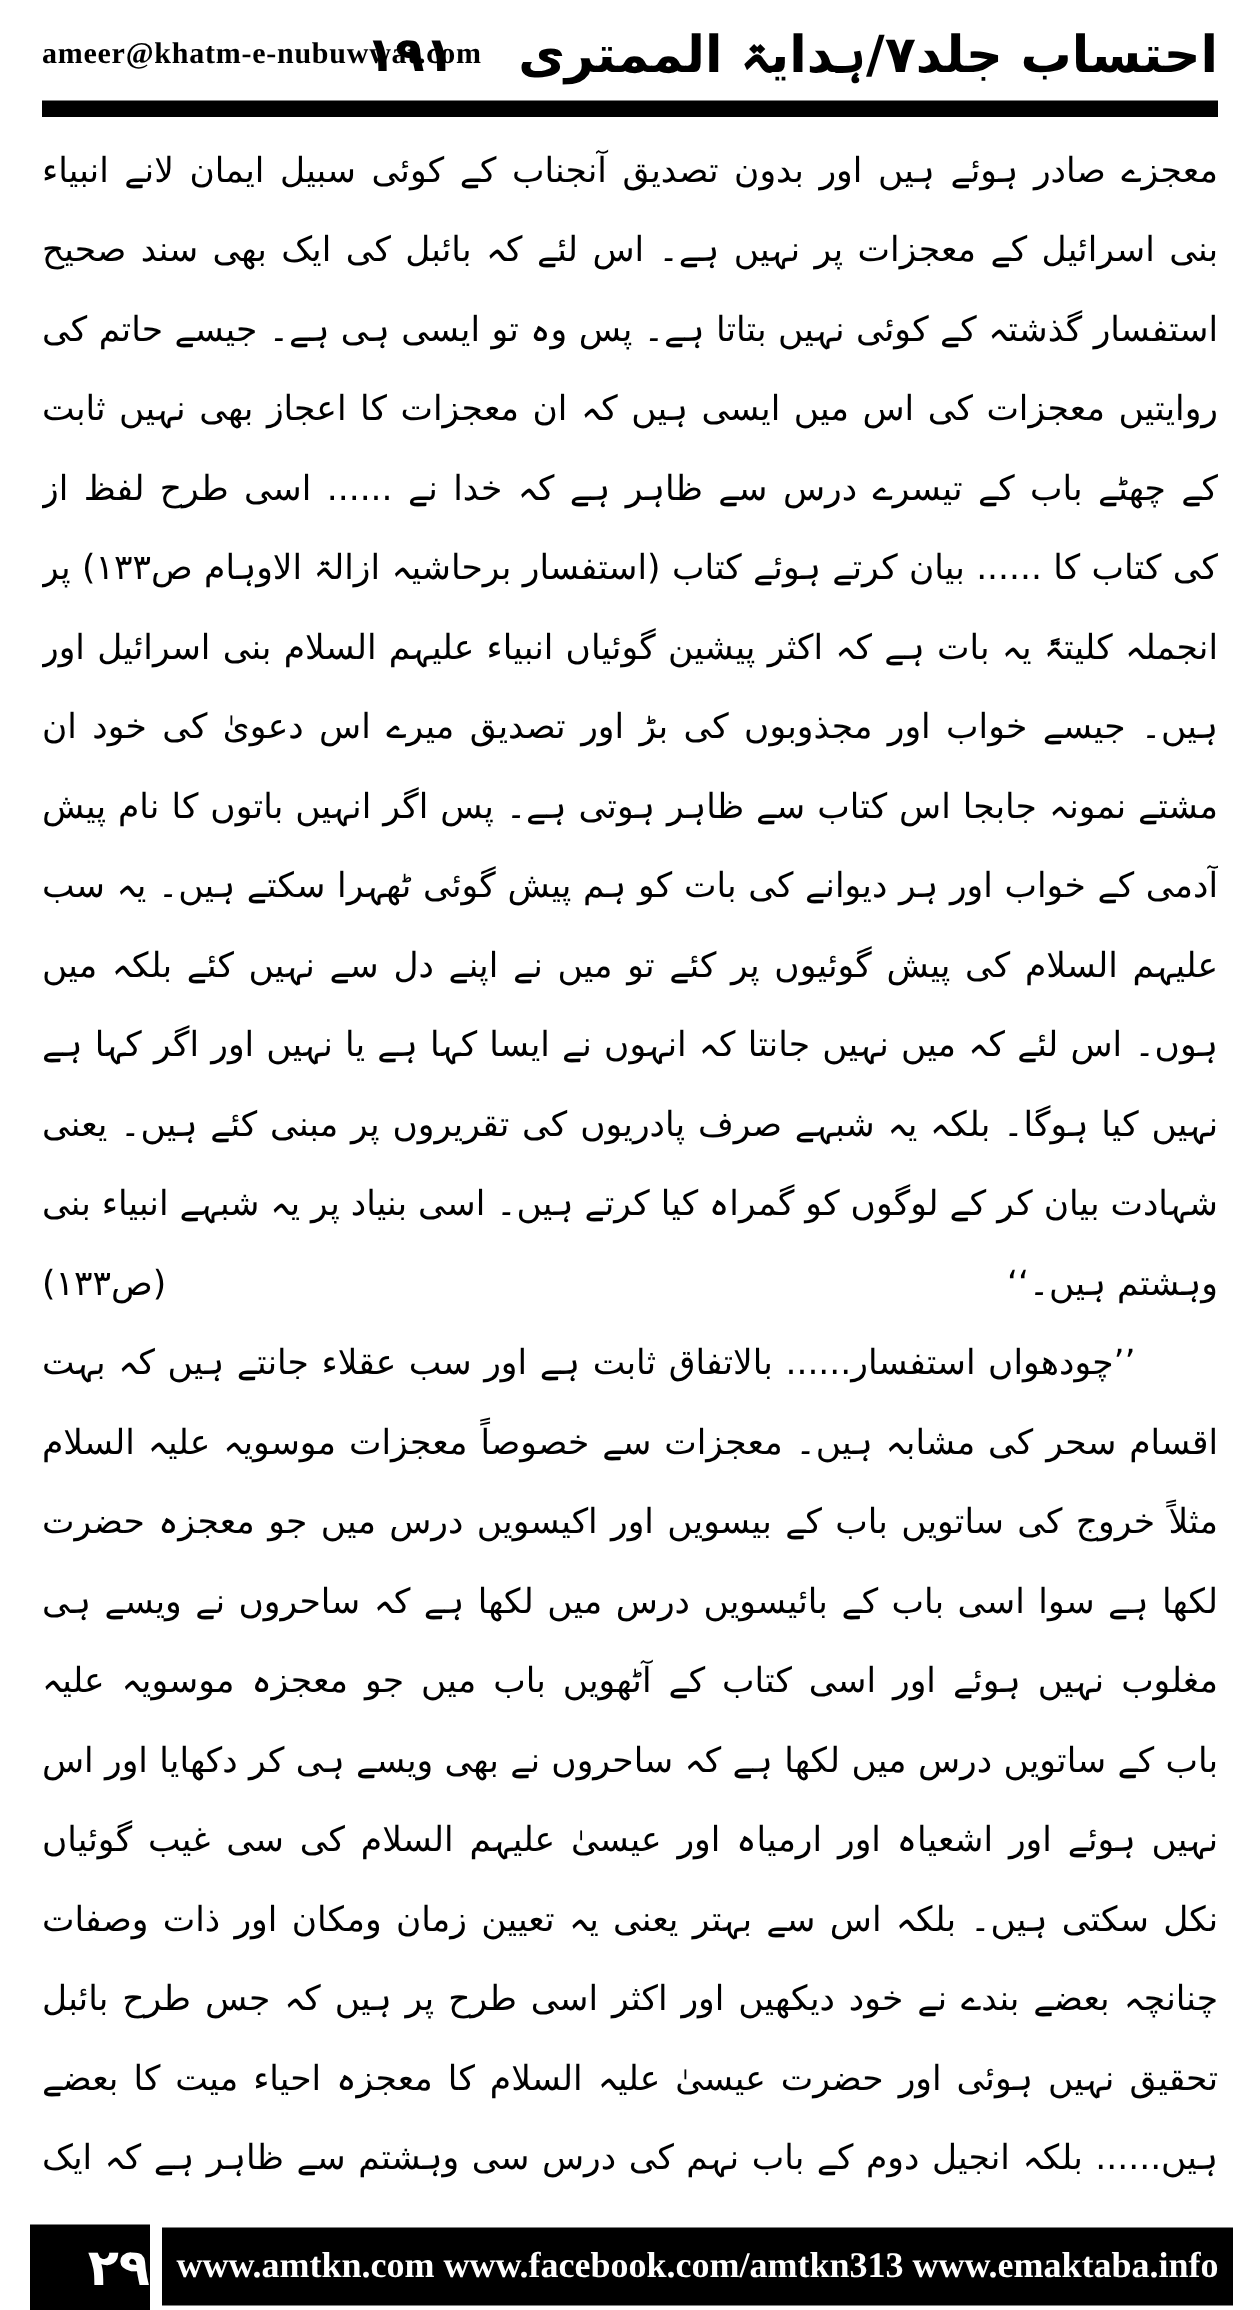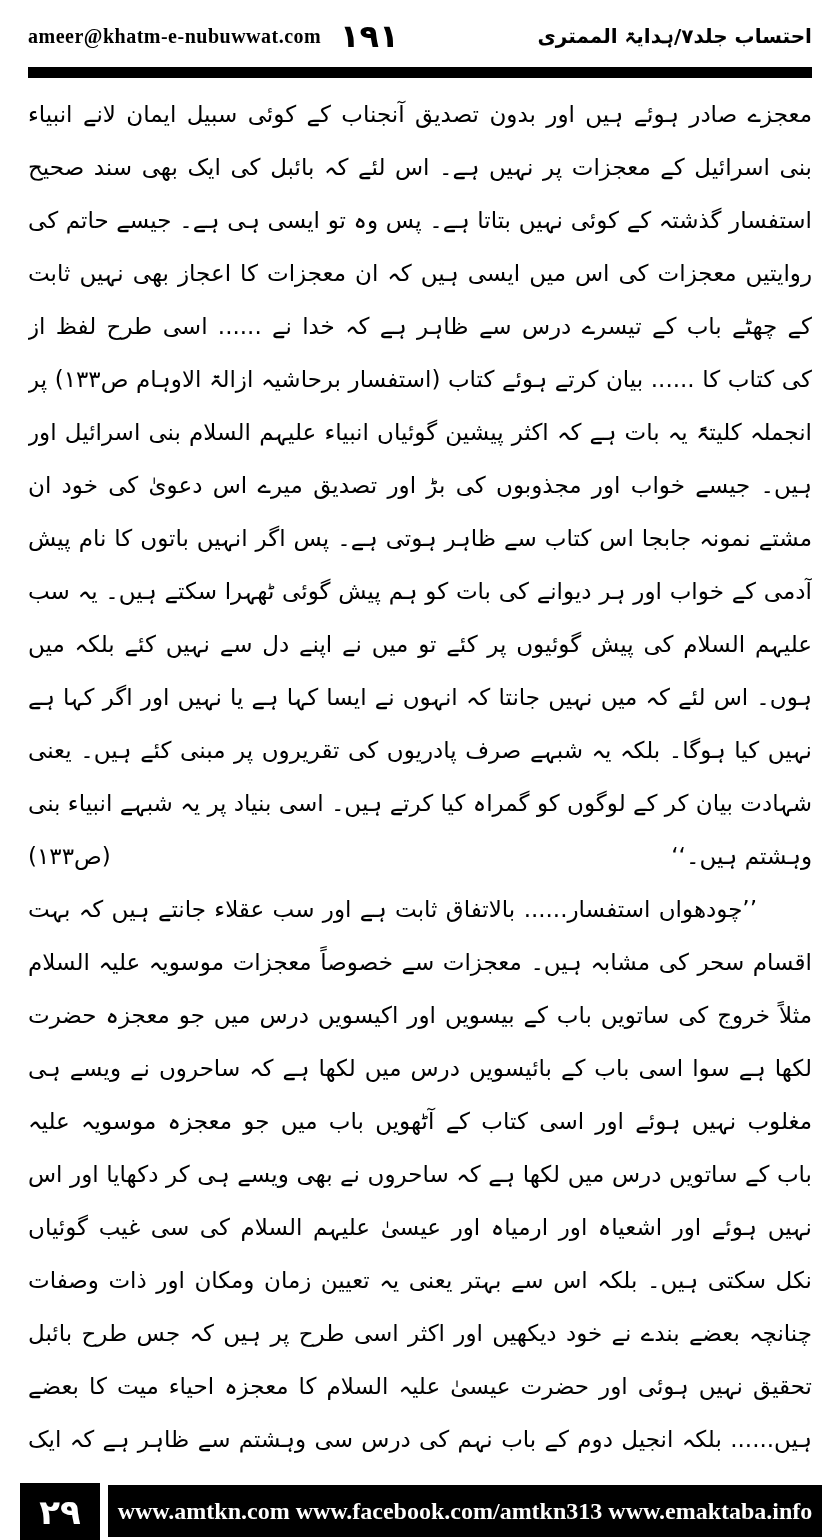--- a/index.html
+++ b/index.html
@@ -31,21 +31,21 @@
   .hdr-num {
     font-family: "DejaVu Sans", sans-serif;
     font-weight: bold;
     font-size: 32px;
     margin-left: -120px;
   }
   .hdr-title {
     direction: rtl;
     font-family: "DejaVu Sans", sans-serif;
     font-weight: bold;
-    font-size: 20px;
+    font-size: 34px;
     white-space: nowrap;
   }
   .hdr-rule {
     height: 11px;
     background: #000;
     margin: 9px 28px 0 28px;
   }
   
   .body-text {
     padding: 10px 28px 0 28px;
@@ -84,21 +84,21 @@
     align-items: stretch;
     background: #fff;
   }
   .corner-box {
     width: 80px;
     margin-left: 20px;
     background: #000;
     color: #fff;
     display: flex;
     align-items: center;
-    justify-content: center;
+    justify-content: flex-end;
     font-family: "DejaVu Sans", sans-serif;
     font-weight: bold;
     font-size: 34px;
   }
   .footer-right {
     flex: 1;
     margin: 0 18px 3px 8px;
     display: flex;
     flex-direction: row;
   }

